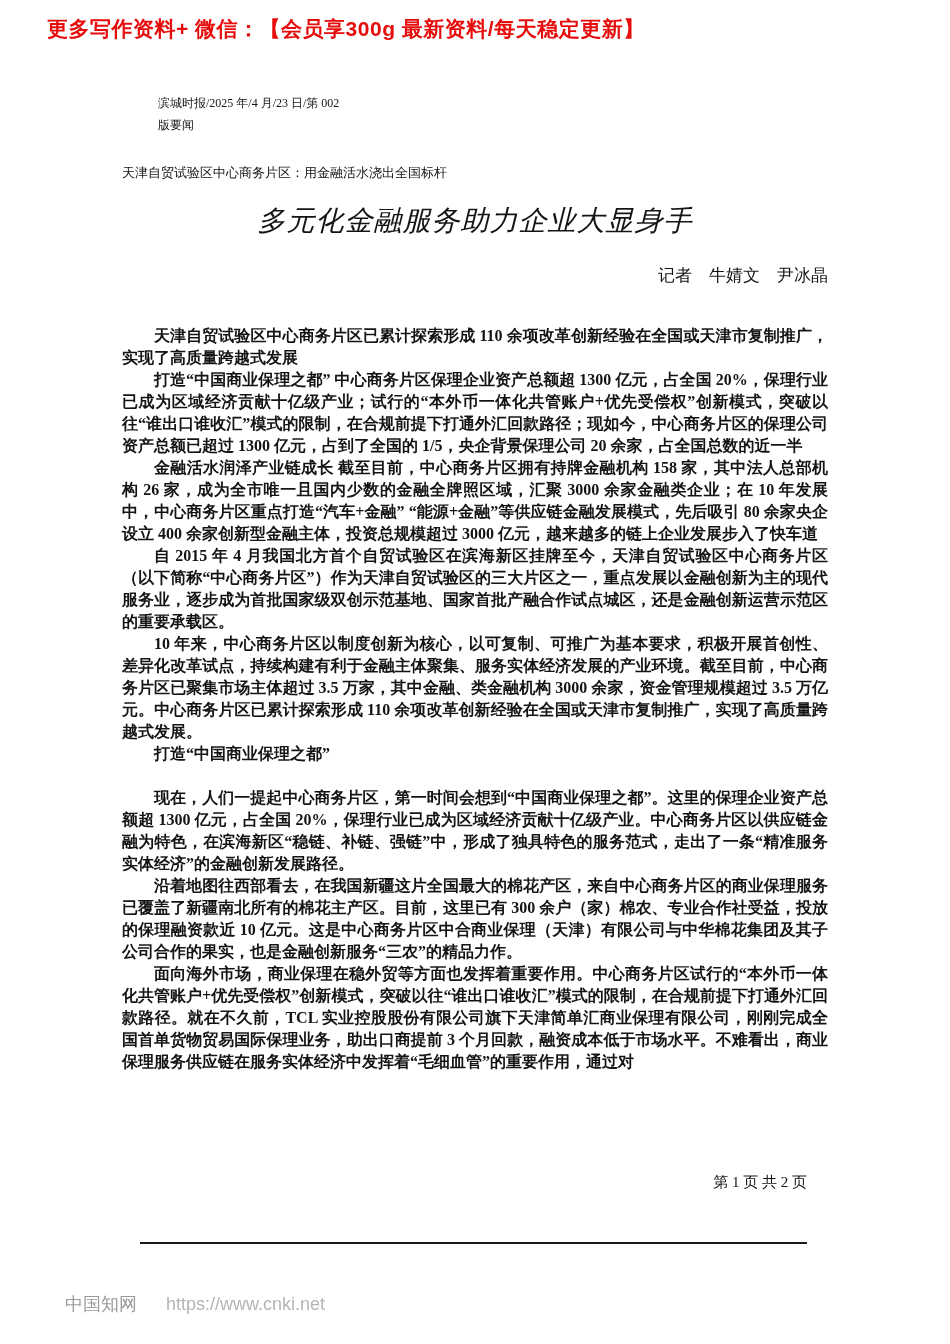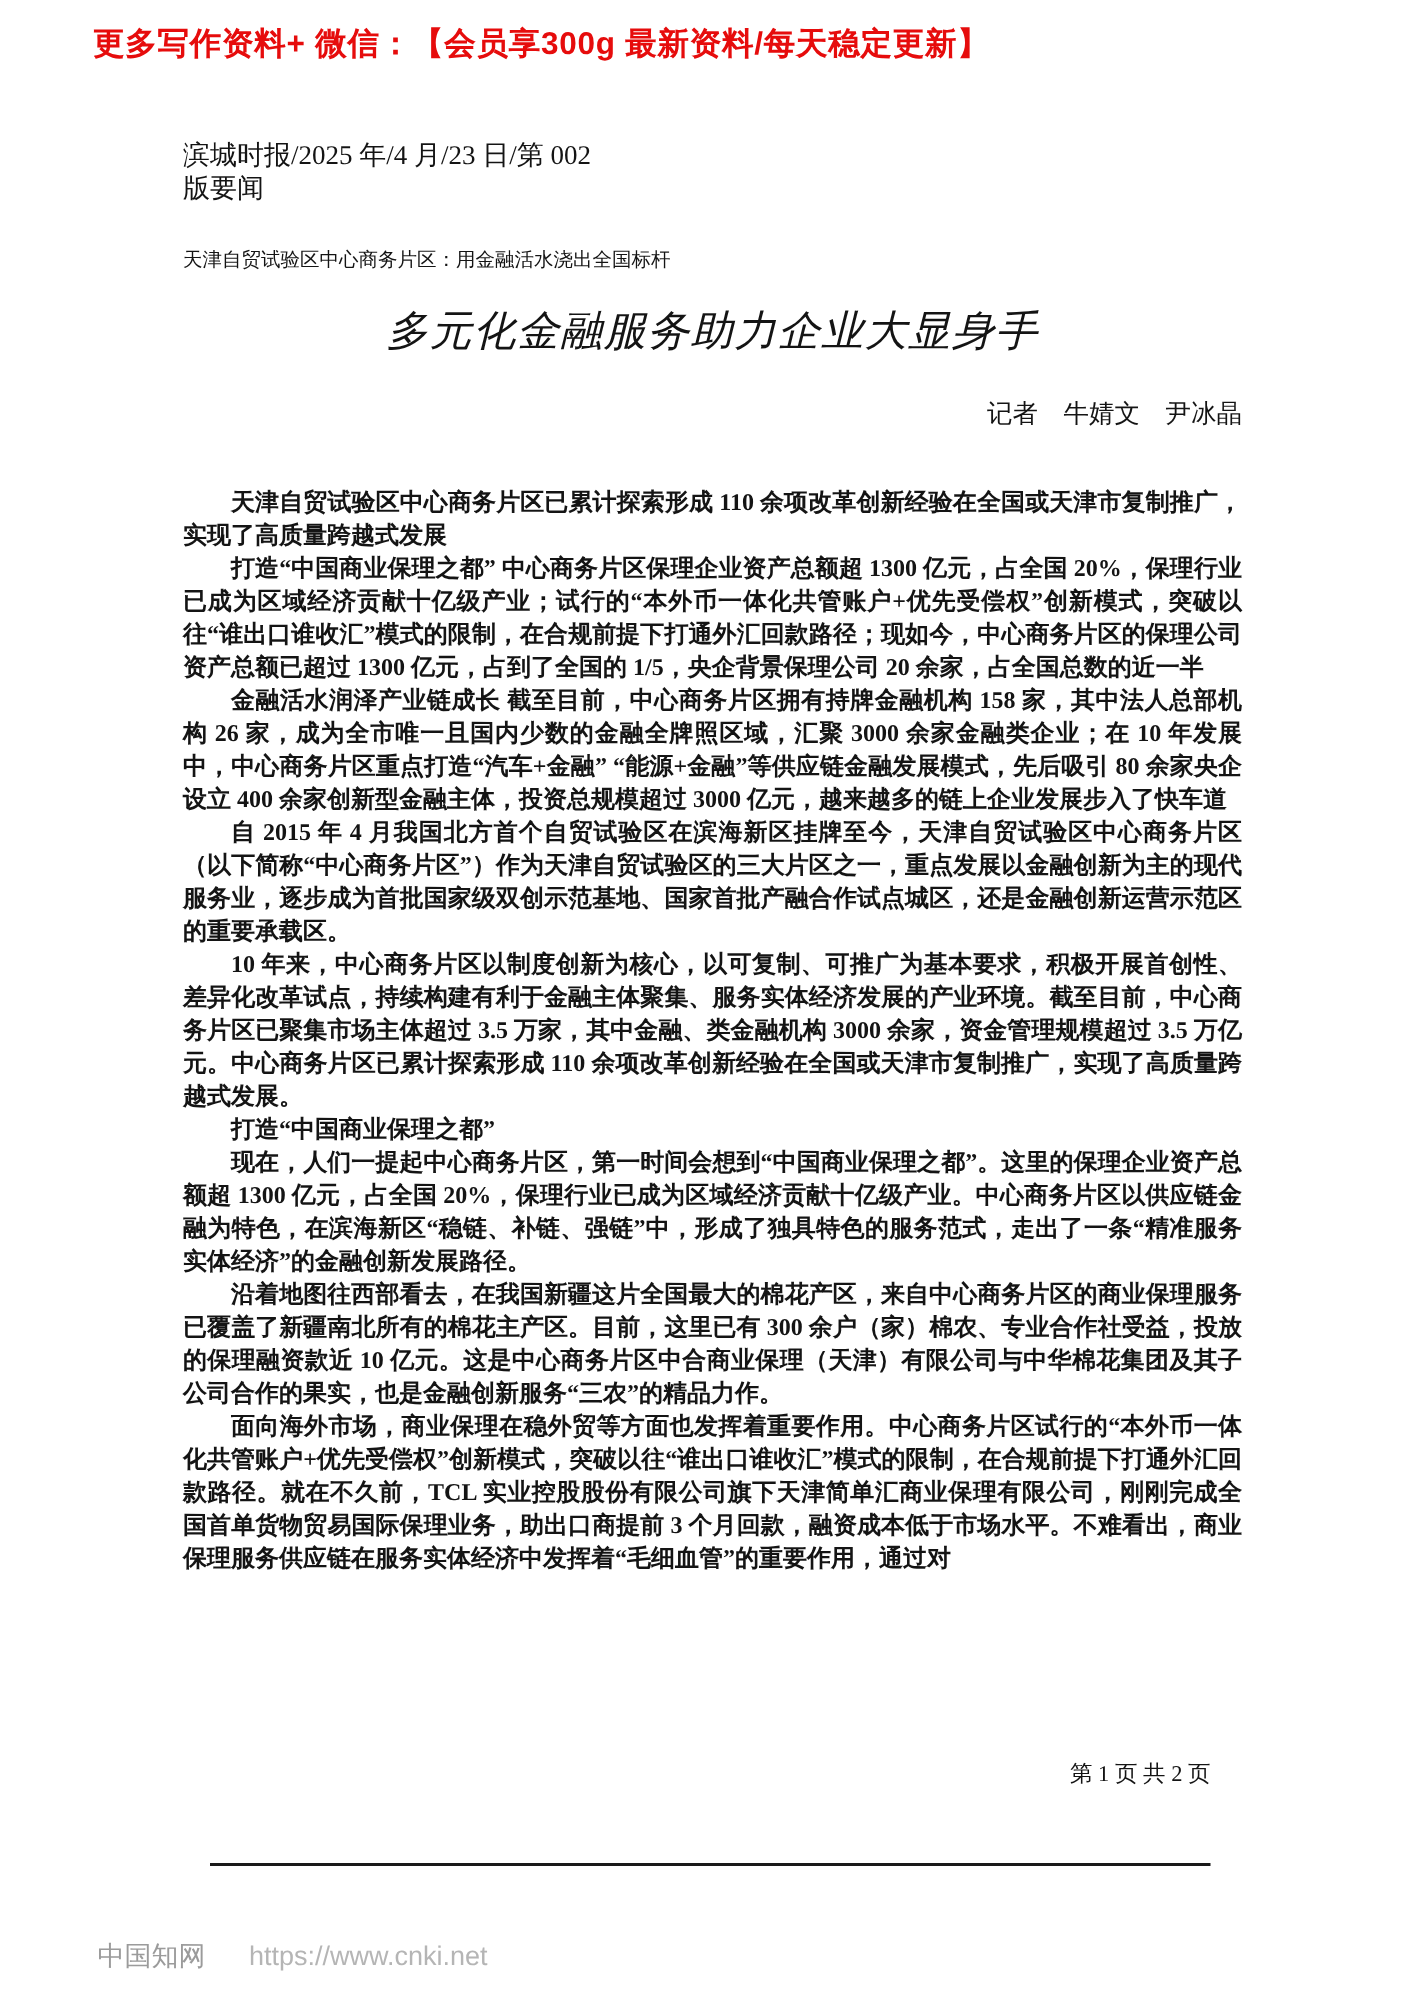--- a/index.html
+++ b/index.html
@@ -7,38 +7,39 @@
     width: 950px;
     height: 1344px;
     background: #ffffff;
     position: relative;
     overflow: hidden;
     font-family: "Liberation Serif", serif;
     color: #141414;
   }
   .promo-banner {
     position: absolute;
-    left: 62px;
+    left: 47px;
     top: 15px;
     font-family: "Liberation Sans", sans-serif;
     font-weight: bold;
     font-size: 21px;
     letter-spacing: 0.5px;
     color: #e60c0c;
     white-space: nowrap;
   }
   .page {
     position: absolute;
     left: 122px;
     top: 92px;
     width: 706px;
   }
   .source-info {
-    font-size: 18px;
+    font-size: 12px;
     line-height: 22px;
+    margin-left: 36px;
   }
   .article-subtitle {
     text-align: left;
     font-size: 13px;
     font-weight: normal;
     margin: 28px 0 0 0;
   }
   .article-title {
     text-align: center;
     font-size: 28px;
@@ -57,20 +58,21 @@
   }
   .body-para {
     margin: 0;
     font-size: 16px;
     line-height: 22px;
     text-align: justify;
     text-indent: 2em;
     font-weight: bold;
   }
   .body-para.gap-after {
+    margin-bottom: 22px;
   }
   .page-indicator {
     position: absolute;
     top: 1173px;
     right: 143px;
     font-size: 15px;
     color: #141414;
   }
   .page-divider {
     position: absolute;

